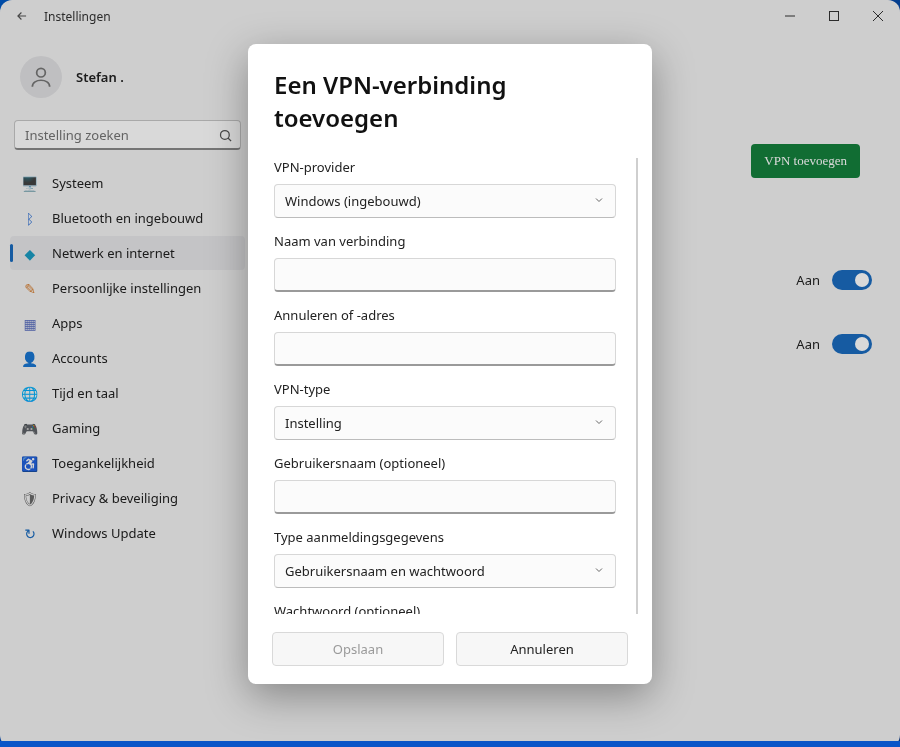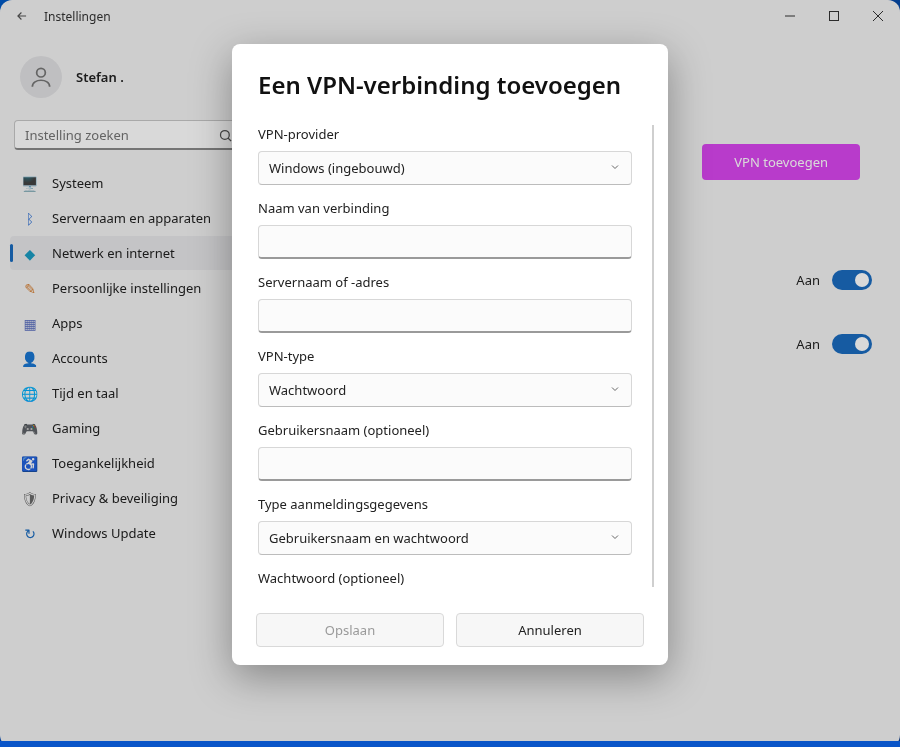--- a/index.html
+++ b/index.html
@@ -17,28 +17,28 @@
   .profile-name { font-size:13px; font-weight:600; color:#222; }
   .searchbox { margin:4px 4px 16px 4px; position:relative; }
   .searchbox input { width:100%; height:30px; border:1px solid #c7c7c7; border-bottom:2px solid #8a8a8a; border-radius:4px; background:#ffffff; padding:0 28px 0 10px; font-size:13px; color:#555; }
   .searchbox .search-icon { position:absolute; right:8px; top:6px; color:#555; }
   .navlist { display:flex; flex-direction:column; gap:1px; }
   .navitem { display:flex; align-items:center; gap:14px; height:34px; padding:0 12px; font-size:13px; color:#222; border-radius:4px; cursor:pointer; position:relative;}
   .navitem.active { background:#e7e7e9; }
   .navitem.active::before { content:""; position:absolute; left:0; top:8px; bottom:8px; width:3px; background:#1a6bbf; border-radius:3px; }
   .navitem .nav-icon { width:16px; height:16px; display:flex; align-items:center; justify-content:center; font-size:14px; }
   .main { flex:1; padding:30px 28px; position:relative; }
-  .vpn-btn { position:absolute; right:40px; top:112px; background:#d946ef; color:#fff; border:none; border-radius:4px; padding:9px 32px; font-size:13px; cursor:pointer; }
+  .vpn-btn { position:absolute; right:40px; top:112px; background:#15803d; color:#fff; border:none; border-radius:4px; padding:9px 13px; font-size:13px; cursor:pointer;font-family:Liberation Serif, serif; }
   .toggle-row { position:absolute; right:28px; display:flex; align-items:center; gap:12px; font-size:13px; color:#222;}
   .tr1 { top:238px; } .tr2 { top:302px; }
   .toggle { width:40px; height:20px; border-radius:10px; background:#1a6bbf; position:relative; }
   .toggle::after { content:""; position:absolute; width:14px; height:14px; background:#fff; border-radius:50%; right:3px; top:3px; }
 
   .overlay { position:absolute; inset:0; background:rgba(0,0,0,.15); display:flex; align-items:flex-start; justify-content:center; padding-top:44px;}
-  .dialog { width:436px; background:#fff; border-radius:8px; box-shadow:0 12px 40px rgba(0,0,0,.35); display:flex; flex-direction:column; max-height:640px; padding:24px 0 14px 0;}
+  .dialog { width:404px; background:#fff; border-radius:8px; box-shadow:0 12px 40px rgba(0,0,0,.35); display:flex; flex-direction:column; max-height:640px; padding:24px 0 14px 0;}
   .dialog h1 { font-size:24px; font-weight:600; color:#111; padding:0 26px 6px 26px; }
   .dialog-scroll { overflow-y:auto; padding:4px 2px 0 26px; flex:1; }
   .dialog-scroll-inner { padding-right:20px; border-right:2px solid #cfcfcf; margin-right:12px;}
   .field { margin:14px 0 8px; }
   .field-label { font-size:13px; color:#222; margin-bottom:8px; display:block; }
   .selectbox, .textbox { width:100%; height:34px; border:1px solid #d7d7d7; border-bottom:1px solid #bcbcbc; border-radius:4px; background:#fbfbfb; font-size:13px; color:#222; padding:4px 10px; display:flex; align-items:center; justify-content:space-between; cursor:pointer; }
   .textbox { cursor:text; border-bottom:2px solid #9a9a9a; }
   .chev { color:#666; }
   .dialog-actions { display:flex; gap:12px; padding:18px 24px 4px 24px; border-top:0; }
   .dlg-btn { flex:1; height:34px; border:1px solid #d9d9d9; background:#f7f7f7; border-radius:4px; font-size:13px; color:#222; cursor:pointer; }
@@ -99,21 +99,21 @@
             </svg>
         </span>
       </div>
       <div class="navlist" id="navlist">
           <div class="navitem">
             <span class="nav-icon" style="color: rgb(59, 120, 214);">🖥️</span>
             <span>Systeem</span>
           </div>
           <div class="navitem">
             <span class="nav-icon" style="color: rgb(59, 120, 214);">ᛒ</span>
-            <span>Servernaam en apparaten</span>
+            <span>Bluetooth en ingebouwd</span>
           </div>
           <div class="navitem active">
             <span class="nav-icon" style="color: rgb(26, 156, 194);">◆</span>
             <span>Netwerk en internet</span>
           </div>
           <div class="navitem">
             <span class="nav-icon" style="color: rgb(212, 122, 43);">✎</span>
             <span>Persoonlijke instellingen</span>
           </div>
           <div class="navitem">
@@ -179,30 +179,30 @@
         </div>
 
         <div class="field">
           <span class="field-label">Naam van verbinding</span>
           <div class="textbox">
               <span></span>
             </div>
         </div>
 
         <div class="field">
-          <span class="field-label">Servernaam of -adres</span>
+          <span class="field-label">Annuleren of -adres</span>
           <div class="textbox">
               <span></span>
             </div>
         </div>
 
         <div class="field">
           <span class="field-label">VPN-type</span>
           <div class="selectbox">
-            <span>Wachtwoord</span>
+            <span>Instelling</span>
             <span class="chev"><svg width="12" height="12" viewBox="0 0 24 24" fill="none" stroke="currentColor" stroke-width="2">
                   <path d="M6 9l6 6 6-6"></path>
                 </svg></span>
           </div>
         </div>
 
         <div class="field">
           <span class="field-label">Gebruikersnaam (optioneel)</span>
           <div class="textbox">
               <span></span>

